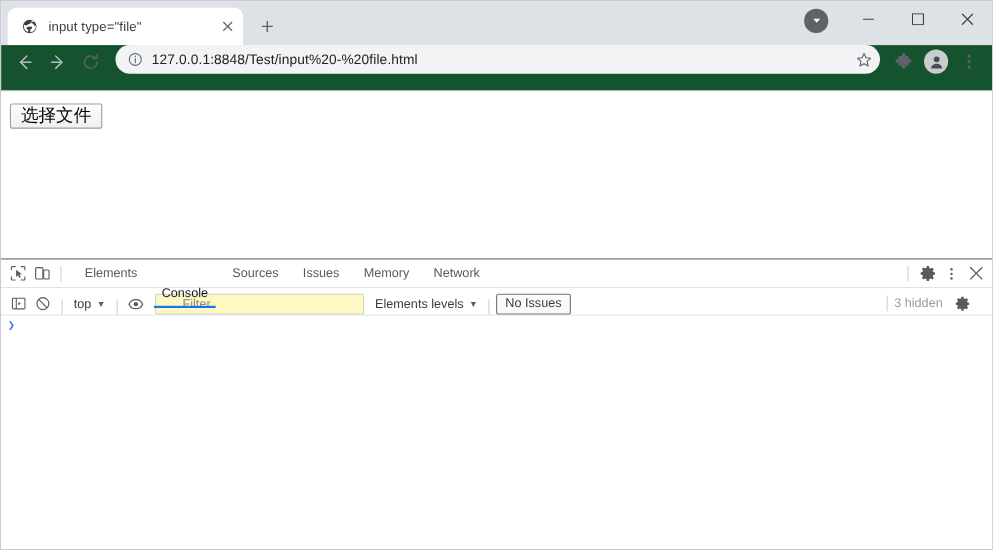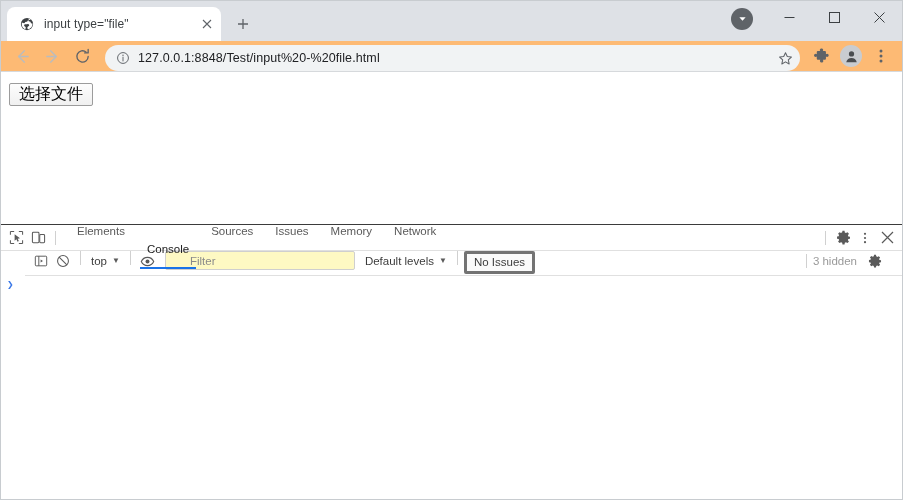--- a/index.html
+++ b/index.html
@@ -80,23 +80,23 @@
   }
   .wbtn {
     width: 45px; height: 32px;
     display: flex; align-items: center; justify-content: center;
     color: #3c4043;
   }
 
   
   .toolbar {
     position: relative;
-    height: 31px;
-    background: #fdba74;
-    display: flex; align-items: flex-end;
+    height: 42px;
+    background: #14532d;
+    display: flex; align-items: flex-start;
     padding: 0 6px;
     border-bottom: 1px solid #d6d9dc;
   }
   .tbtn {
     width: 30px; height: 30px;
     display: flex; align-items: center; justify-content: center;
     border-radius: 50%;
     color: #5f6368;
     flex: 0 0 auto;
   }
@@ -186,21 +186,21 @@
     flex: 0 0 1px;
   }
   .dt-tabs {
     display: flex; align-items: center;
     height: 26px;
     flex: 1 1 auto;
     margin-left: 4px;
   }
   .dt-tab {
     height: 26px;
-    display: flex; 
+    display: flex; align-items: center;
     padding: 0 11px;
     font-size: 11.5px;
     color: #5a5a5a;
     position: relative;
     white-space: nowrap;
   }
   .dt-tab.active {
     color: #1a1a1a;
     margin-top: 36px;
   }
@@ -211,25 +211,24 @@
     height: 2px;
     background: #1a73e8;
   }
   .dt-tabbar-right {
     display: flex; align-items: center;
     padding-right: 4px;
   }
 
   .dt-toolbar {
     height: 25px;
-    display: flex; align-items: flex-start;
+    display: flex; align-items: flex-end;
     border-bottom: 1px solid #e0e0e0;
     padding-left: 5px;
     background: #ffffff;
-    margin-left: 24px;
   }
   .ctx-select {
     display: flex; align-items: center;
     font-size: 11.5px;
     color: #3c3c3c;
     padding: 0 4px;
     height: 19px;
   }
   .caret {
     margin-left: 5px;
@@ -252,21 +251,21 @@
   .levels-select {
     display: flex; align-items: center;
     font-size: 11.5px;
     color: #3c3c3c;
     padding: 0 4px;
     height: 19px;
   }
   .issues-btn {
     font-size: 11.5px;
     color: #3c3c3c;
-    border: 3px solid #737373;
+    border: 1px solid #737373;
     border-radius: 2px;
     background: #fafafa;
     padding: 1px 7px 2px 7px;
     line-height: 14px;
   }
   .dt-toolbar-right {
     margin-left: auto;
     display: flex; align-items: center;
     padding-right: 16px;
   }
@@ -498,21 +497,21 @@
       <div class="dt-iconbtn">
         <svg width="15" height="15" viewBox="0 0 16 16">
           <path d="M8 3.6c-3 0-5.5 2-6.6 4.4C2.5 10.4 5 12.4 8 12.4s5.5-2 6.6-4.4C13.5 5.6 11 3.6 8 3.6z" stroke="#5a5a5a" stroke-width="1.2" fill="none"></path>
           <circle cx="8" cy="8" r="2.1" fill="#5a5a5a"></circle>
         </svg>
       </div>
       <div class="filter-input">
         <span>Filter</span>
       </div>
       <div class="levels-select">
-        <span>Default levels</span>
+        <span>Elements levels</span>
         <span class="caret">▼</span>
       </div>
       <div class="vsep"></div>
       <div class="issues-btn">No Issues</div>
 
       <div class="dt-toolbar-right">
         <div class="vsep"></div>
         <span class="hidden-count">3 hidden</span>
         <div class="dt-iconbtn">
           <svg width="14" height="14" viewBox="0 0 16 16">

